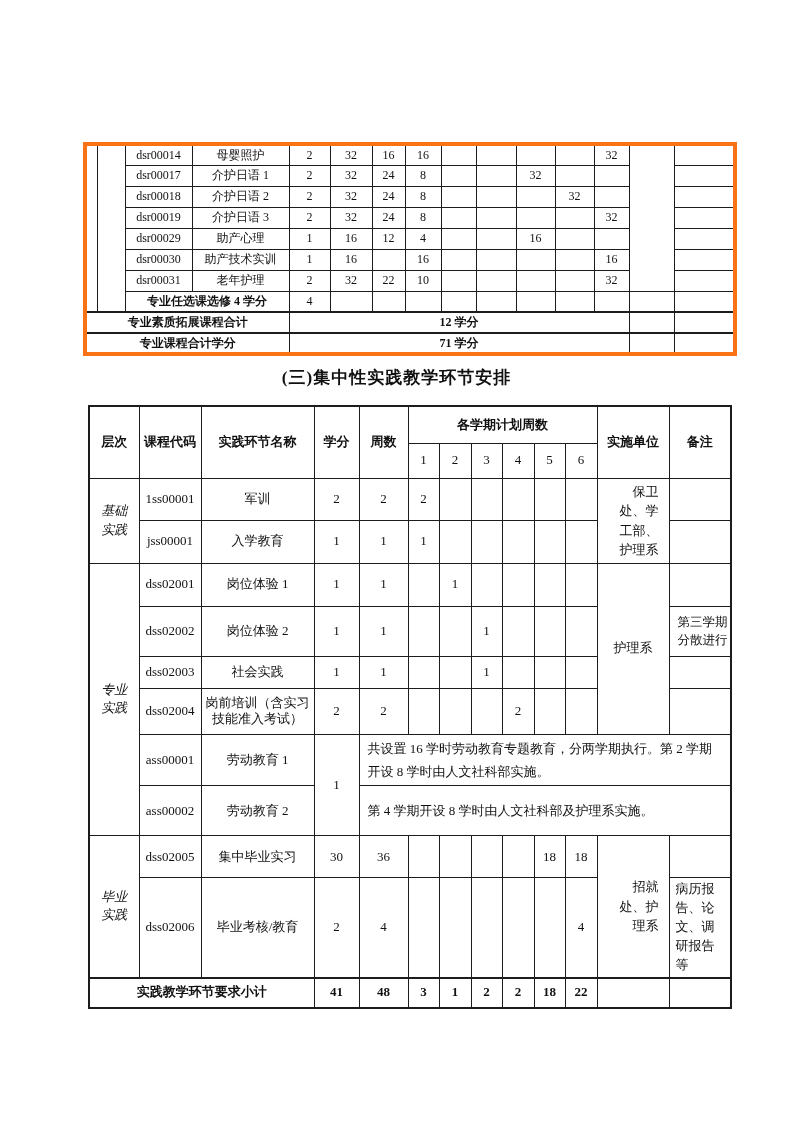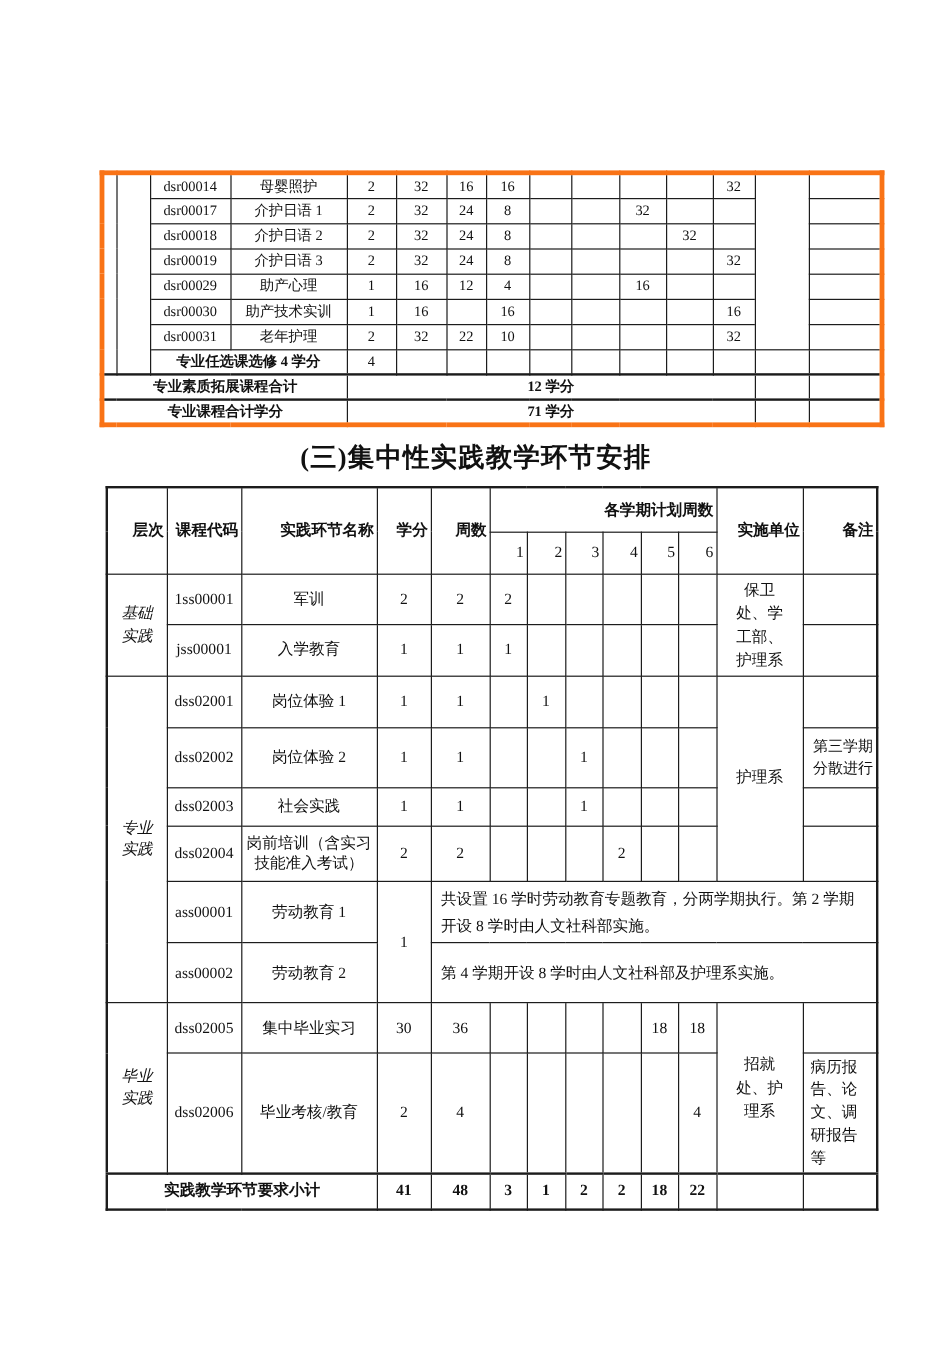--- a/index.html
+++ b/index.html
@@ -9,29 +9,29 @@
   table{border-collapse:collapse;table-layout:fixed;}
   td{border:1px solid #1c1c1c;text-align:center;vertical-align:middle;padding:0 2px;overflow:hidden;font-size:12px;line-height:1.25;}
   .b{font-weight:bold;}
   .tt td{border-top:2px solid #1c1c1c;}
 
   
   .t1{position:absolute;left:83px;top:106px;width:650px;border:4px solid #f97316;margin-top:36px;}
   .t1 tr{height:21px;}
 
   
-  .title{position:absolute;left:0;top:366px;width:793px;text-align:center;font-size:22px;font-weight:bold;letter-spacing:1px;}
+  .title{position:absolute;left:0;top:366px;width:793px;text-align:center;font-size:17px;font-weight:bold;letter-spacing:1px;}
 
   
   .t2{position:absolute;left:88px;top:405px;width:642px;border:2px solid #1c1c1c;}
   .t2 td{font-size:13px;}
-  .t2 .hdr td{font-weight:bold;text-align:right;}
+  .t2 .hdr td{font-weight:bold;}
   .t2 .hdr2 td{font-weight:normal;}
   .v2{display:inline-block;width:2em;line-height:1.45;font-style:italic;}
-  .unit-cell{text-align:center;padding:0 10px;line-height:1.5;}
+  .unit-cell{text-align:right;padding:0 10px;line-height:1.5;}
   .unit-center{text-align:center;}
   .note-cell{text-align:left;padding:2px 8px;line-height:1.8;font-size:12.5px;margin-left:12px;}
   .remark-wrap{text-align:left;padding:2px 6px;line-height:1.45;font-size:12.5px;}
 
   .pageno{position:absolute;left:0;top:1044px;width:793px;text-align:center;font-size:13px;}
 </style>
 </head>
 <body>
 
 <div class="page">

